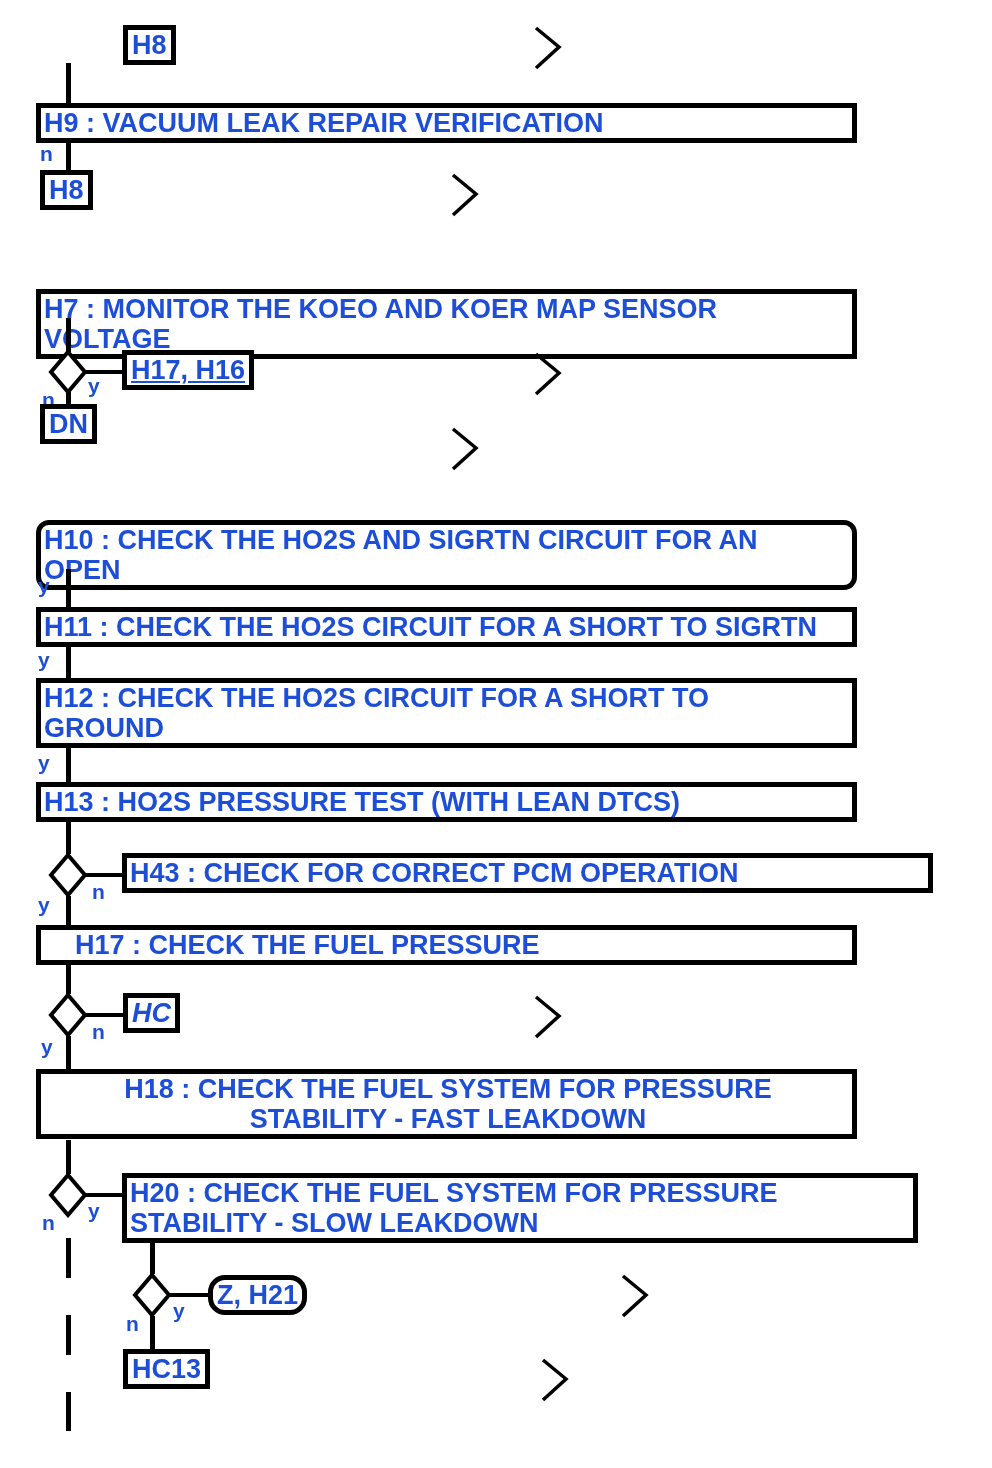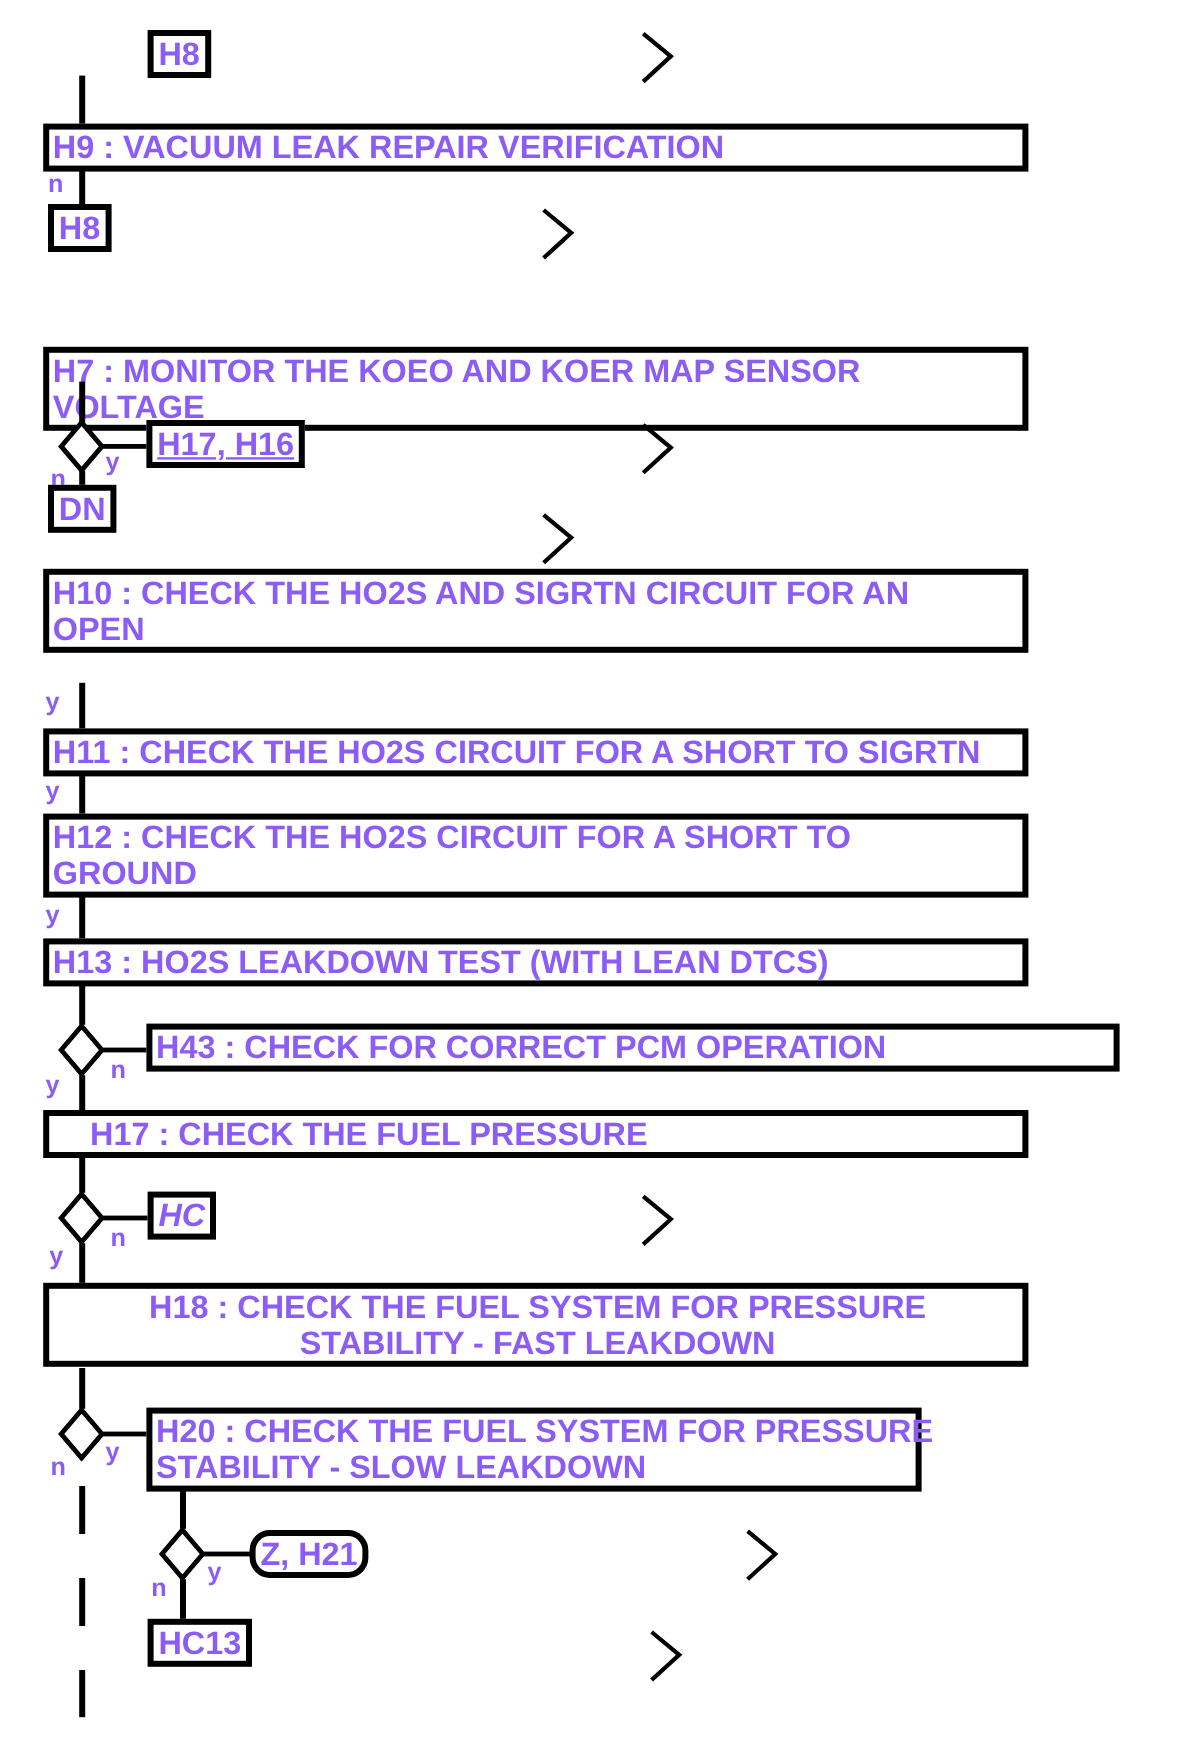--- a/index.html
+++ b/index.html
@@ -1,19 +1,19 @@
 <!DOCTYPE html>
 <html><head>
 <meta charset="utf-8">
 <style>
   html,body { margin:0; padding:0; background:#ffffff; }
   .stage {
     position:relative; width:992px; height:1468px; background:#ffffff;
     font-family:"Liberation Sans","DejaVu Sans",sans-serif;
-    font-weight:bold; color:#8b5cf6; overflow:hidden;
+    font-weight:bold; color:#1d4ed8; overflow:hidden;
   }
   .pbox {
     position:absolute; box-sizing:border-box; left:36px; width:821px;
     background:#ffffff; border:5px solid #000000;
     font-size:27px; line-height:30px; padding-left:3px; white-space:nowrap;
   }
   .pbox .ln { display:block; }
   .sbox {
     position:absolute; box-sizing:border-box;
     background:#ffffff; border:5px solid #000000;
@@ -74,42 +74,42 @@
   </div>
   <div class="blabel" style="left:42px; top:390px;">n</div>
   <div class="vline" style="left:66px; top:392px; height:34px;"></div>
   <div class="sbox" style="left:40px; top:404px;"><span>DN</span></div>
   <div class="chev" style="left:450px; top:427px;">
     <svg width="30" height="44" viewBox="0 0 30 44">
         <polyline points="3,2 26,21 3,42" fill="none" stroke="#000" stroke-width="3.5"></polyline>
       </svg>
   </div>
 
-  <div class="pbox" style="top:474px;">
+  <div class="pbox" style="top:520px;border-radius:13px;">
     <span class="ln">H10 : CHECK THE HO2S AND SIGRTN CIRCUIT FOR AN</span>
     <span class="ln">OPEN</span>
   </div>
   <div class="blabel" style="left:38px; top:576px;">y</div>
   <div class="vline" style="left:66px; top:569px; height:40px;"></div>
 
   <div class="pbox" style="top:607px;">
       <span class="ln">H11 : CHECK THE HO2S CIRCUIT FOR A SHORT TO SIGRTN</span>
     </div>
   <div class="blabel" style="left:38px; top:650px;">y</div>
   <div class="vline" style="left:66px; top:643px; height:37px;"></div>
 
   <div class="pbox" style="top:678px;">
     <span class="ln">H12 : CHECK THE HO2S CIRCUIT FOR A SHORT TO</span>
     <span class="ln">GROUND</span>
   </div>
   <div class="blabel" style="left:38px; top:753px;">y</div>
   <div class="vline" style="left:66px; top:746px; height:38px;"></div>
 
   <div class="pbox" style="top:782px;">
-      <span class="ln">H13 : HO2S LEAKDOWN TEST (WITH LEAN DTCS)</span>
+      <span class="ln">H13 : HO2S PRESSURE TEST (WITH LEAN DTCS)</span>
     </div>
 
   <div class="vline" style="left:66px; top:819px; height:35px;"></div>
   <div class="dmd" style="left:48px; top:852px;">
     <svg width="40" height="46" viewBox="0 0 40 46">
         <polygon points="20,3 37,23 20,43 3,23" fill="#fff" stroke="#000" stroke-width="4"></polygon>
       </svg>
   </div>
   <div class="hline" style="left:86px; top:873px; width:38px;"></div>
   <div class="blabel" style="left:92px; top:882px;">n</div>
@@ -144,21 +144,21 @@
     <span class="ln">STABILITY - FAST LEAKDOWN</span>
   </div>
   <div class="vline" style="left:66px; top:1140px; height:34px;"></div>
   <div class="dmd" style="left:48px; top:1172px;">
     <svg width="40" height="46" viewBox="0 0 40 46">
         <polygon points="20,3 37,23 20,43 3,23" fill="#fff" stroke="#000" stroke-width="4"></polygon>
       </svg>
   </div>
   <div class="hline" style="left:86px; top:1193px; width:38px;"></div>
   <div class="blabel" style="left:88px; top:1201px;">y</div>
-  <div class="pbox" style="left:122px; top:1173px; width:646px;">
+  <div class="pbox" style="left:122px; top:1173px; width:796px;">
     <span class="ln">H20 : CHECK THE FUEL SYSTEM FOR PRESSURE</span>
     <span class="ln">STABILITY - SLOW LEAKDOWN</span>
   </div>
   <div class="blabel" style="left:42px; top:1213px;">n</div>
   <div class="dline" style="left:66px; top:1238px; height:193px;"></div>
 
   <div class="vline" style="left:150px; top:1240px; height:34px;"></div>
   <div class="dmd" style="left:132px; top:1272px;">
     <svg width="40" height="46" viewBox="0 0 40 46">
         <polygon points="20,3 37,23 20,43 3,23" fill="#fff" stroke="#000" stroke-width="4"></polygon>

